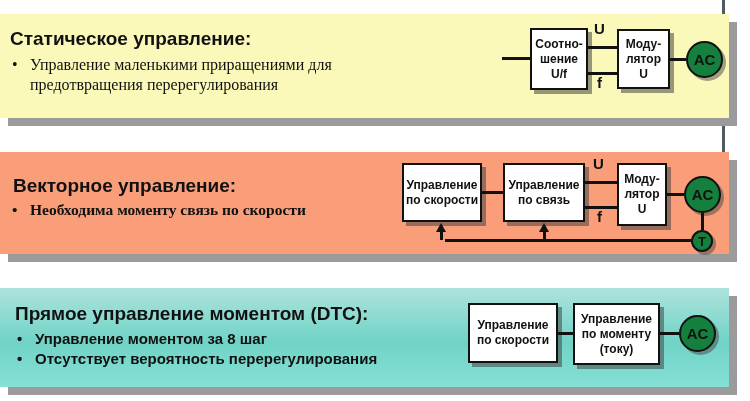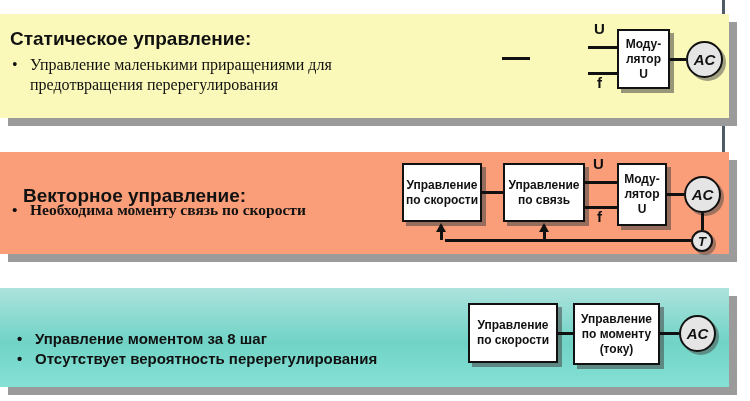--- a/index.html
+++ b/index.html
@@ -20,23 +20,23 @@
   .serif-bold{font-family:"Liberation Serif",serif;font-weight:bold;font-size:15.5px;line-height:1.2;}
   .sans-bullet{font-weight:bold;font-size:15px;line-height:1.2;white-space:nowrap;}
   .dbox{
     position:absolute;box-sizing:border-box;background:#fff;border:2px solid #111;
     box-shadow:4px 4px 0 rgba(70,70,70,.55);
     display:flex;flex-direction:column;align-items:center;justify-content:center;
     font-weight:bold;font-size:12px;line-height:1.25;text-align:center;
   }
   .dbox span{display:block;white-space:nowrap;}
   .circle{
-    position:absolute;box-sizing:border-box;background:#e5e5e5;border:2px solid #111;border-radius:50%;
+    position:absolute;box-sizing:border-box;background:#15803d;border:2px solid #111;border-radius:50%;
     box-shadow:3px 3px 0 rgba(70,70,70,.5);
-    display:flex;align-items:center;justify-content:center;font-weight:bold;font-style:italic;
+    display:flex;align-items:center;justify-content:center;font-weight:bold;
   }
   .hline,.vline{position:absolute;background:#111;}
   .hline{height:3px;}
   .vline{width:3px;}
   .sig-label{position:absolute;font-weight:bold;font-size:15px;}
   .arrow-up{position:absolute;width:0;height:0;
     border-left:5px solid transparent;border-right:5px solid transparent;border-bottom:9px solid #111;}
 </style>
 </head>
 <body>
@@ -46,35 +46,40 @@
   <div class="vrule" style="left:722px;top:0;width:3px;height:252px;"></div>
 
   <section class="band" id="band-static">
     <h2 class="band-title" style="left:10px;top:14px;margin:0;">Статическое управление:</h2>
     <div class="bullet-row serif-text" style="left:12px;top:41px;width:368px;">
       <span class="bullet-dot">•</span>
       <span>Управление маленькими приращениями для предотвращения перерегулирования</span>
     </div>
 
     <div class="hline" style="left:502px;top:43px;width:28px;"></div>
+    <div class="dbox" style="left:530px;top:14px;width:58px;height:62px;">
+      <span>Соотно-</span>
+      <span>шение</span>
+      <span>U/f</span>
+    </div>
     <div class="hline" style="left:588px;top:32px;width:29px;"></div>
     <div class="hline" style="left:588px;top:58px;width:29px;"></div>
     <div class="sig-label" style="left:594px;top:6px;">U</div>
     <div class="sig-label" style="left:597px;top:60px;">f</div>
     <div class="dbox" style="left:617px;top:15px;width:53px;height:60px;">
       <span>Моду-</span>
       <span>лятор</span>
       <span>U</span>
     </div>
     <div class="hline" style="left:670px;top:44px;width:16px;"></div>
     <div class="circle" style="left:686px;top:27px;width:37px;height:37px;font-size:15px;">AC</div>
   </section>
 
   <section class="band" id="band-vector">
-    <h2 class="band-title" style="left:10px;top:20px;margin:13px;">Векторное управление:</h2>
+    <h2 class="band-title" style="left:10px;top:20px;margin:3px;">Векторное управление:</h2>
     <div class="bullet-row serif-bold" style="left:12px;top:49px;width:400px;">
       <span class="bullet-dot">•</span>
       <span>Необходима моменту связь по скорости</span>
     </div>
 
     <div class="dbox" style="left:402px;top:11px;width:80px;height:59px;">
       <span>Управление</span>
       <span>по скорости</span>
     </div>
     <div class="hline" style="left:482px;top:39px;width:21px;"></div>
@@ -96,20 +101,21 @@
     <div class="vline" style="left:701px;top:61px;height:17px;"></div>
     <div class="circle" style="left:691px;top:78px;width:22px;height:22px;font-size:13px;">T</div>
     <div class="hline" style="left:445px;top:87px;width:246px;"></div>
     <div class="vline" style="left:440px;top:79px;height:9px;"></div>
     <div class="arrow-up" style="left:436px;top:71px;"></div>
     <div class="vline" style="left:543px;top:79px;height:9px;"></div>
     <div class="arrow-up" style="left:539px;top:71px;"></div>
   </section>
 
   <section class="band" id="band-dtc">
+    <h2 class="band-title" style="left:15px;top:15px;margin:0;">Прямое управление моментом (DTC):</h2>
     <div class="bullet-row sans-bullet" style="left:17px;top:42px;">
       <span class="bullet-dot">•</span>
       <span>Управление моментом за 8 шаг</span>
     </div>
     <div class="bullet-row sans-bullet" style="left:17px;top:62px;">
       <span class="bullet-dot">•</span>
       <span>Отсутствует вероятность перерегулирования</span>
     </div>
 
     <div class="dbox" style="left:468px;top:15px;width:90px;height:60px;">

